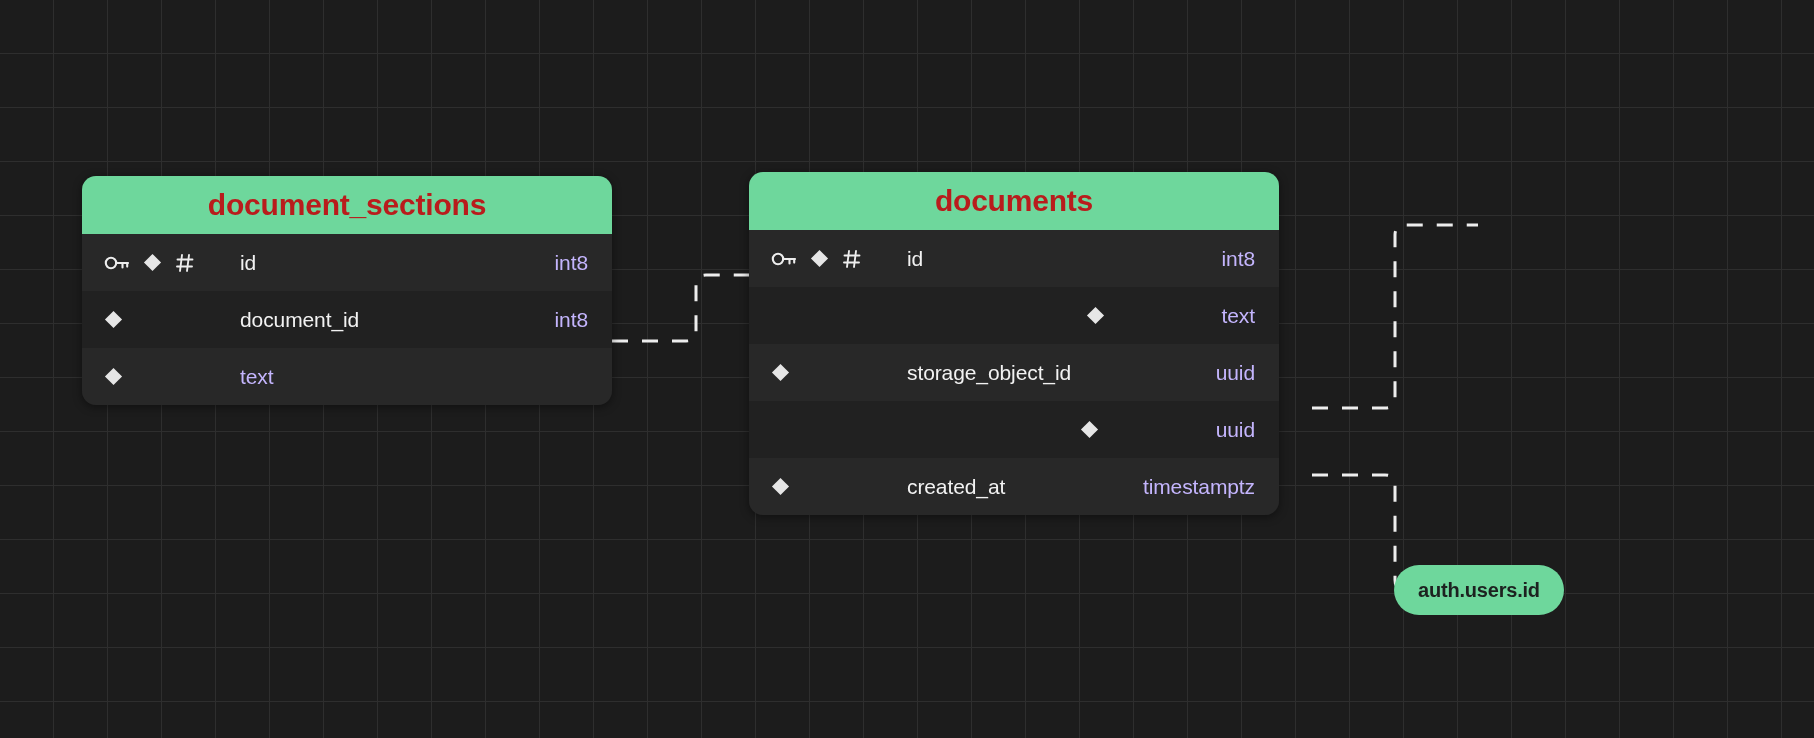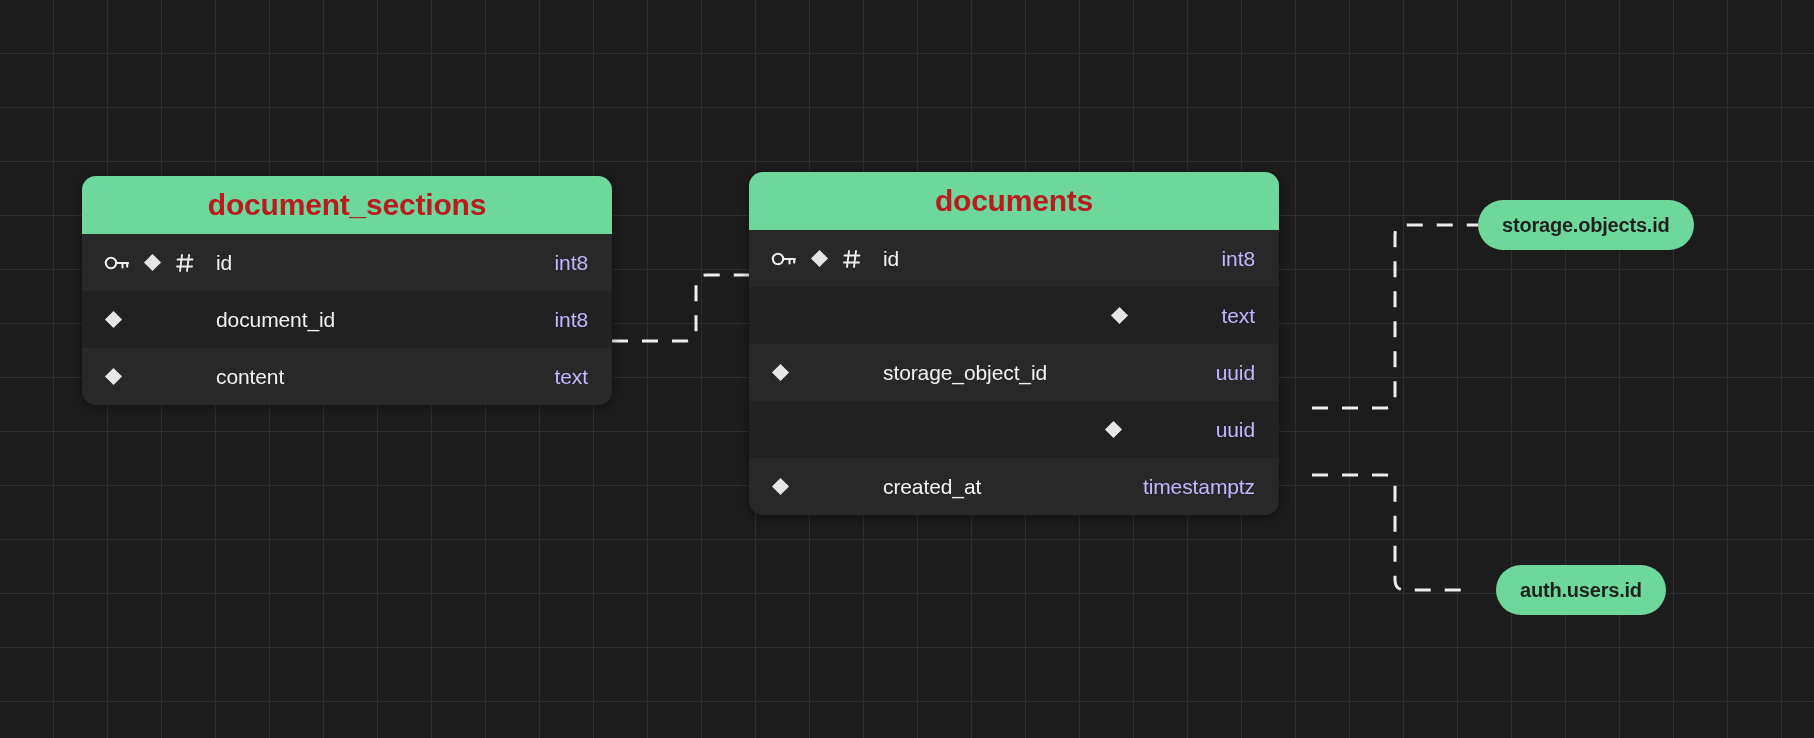--- a/index.html
+++ b/index.html
@@ -59,20 +59,21 @@
     color: #b91c1c;
   }
   .table-rows { display: block; }
 
   .row {
     display: flex;
     align-items: center;
     height: 57px;
     padding: 0 24px 0 22px;
     position: relative;
+    gap: 24px;
   }
   .row.odd  { background: #282828; }
   .row.even { background: #212121; justify-content: flex-end; }
 
   .row-icons {
     display: flex;
     align-items: center;
     gap: 13px;
     width: 112px;
     flex: 0 0 112px;
@@ -161,21 +162,20 @@
         <span class="row-name">document_id</span>
         <span class="row-type">int8</span>
       </div>
 
       <div class="row odd">
         <span class="row-icons">
           <svg class="icon-diamond" viewBox="0 0 20 20">
             <path d="M10 1 L19 10 L10 19 L1 10 Z" fill="#e6e6e6"></path>
           </svg>
         </span>
-        <span class="row-name">content</span>
         <span class="row-type">text</span>
       </div>
 
 
     </div>
   </div>
 
   <div class="table-node" style="left:749px; top:172px; width:530px;">
     <div class="table-header" style="background:#6ed79c;">
       <span>documents</span>
@@ -235,21 +235,18 @@
             <path d="M10 1 L19 10 L10 19 L1 10 Z" fill="#e6e6e6"></path>
           </svg>
         </span>
         <span class="row-name">created_at</span>
         <span class="row-type">timestamptz</span>
       </div>
 
     </div>
   </div>
 
-  <div class="ref-pill" style="left:1478px; top:200px; background:#6ed79c;">
-    <span>storage.objects.id</span>
-  </div>
-
-  <div class="ref-pill" style="left:1496px; top:565px; background:#6ed79c;">
+
+  <div class="ref-pill" style="left:1394px; top:565px; background:#6ed79c;">
     <span>auth.users.id</span>
   </div>
 
 </div>
 
 </body></html>

